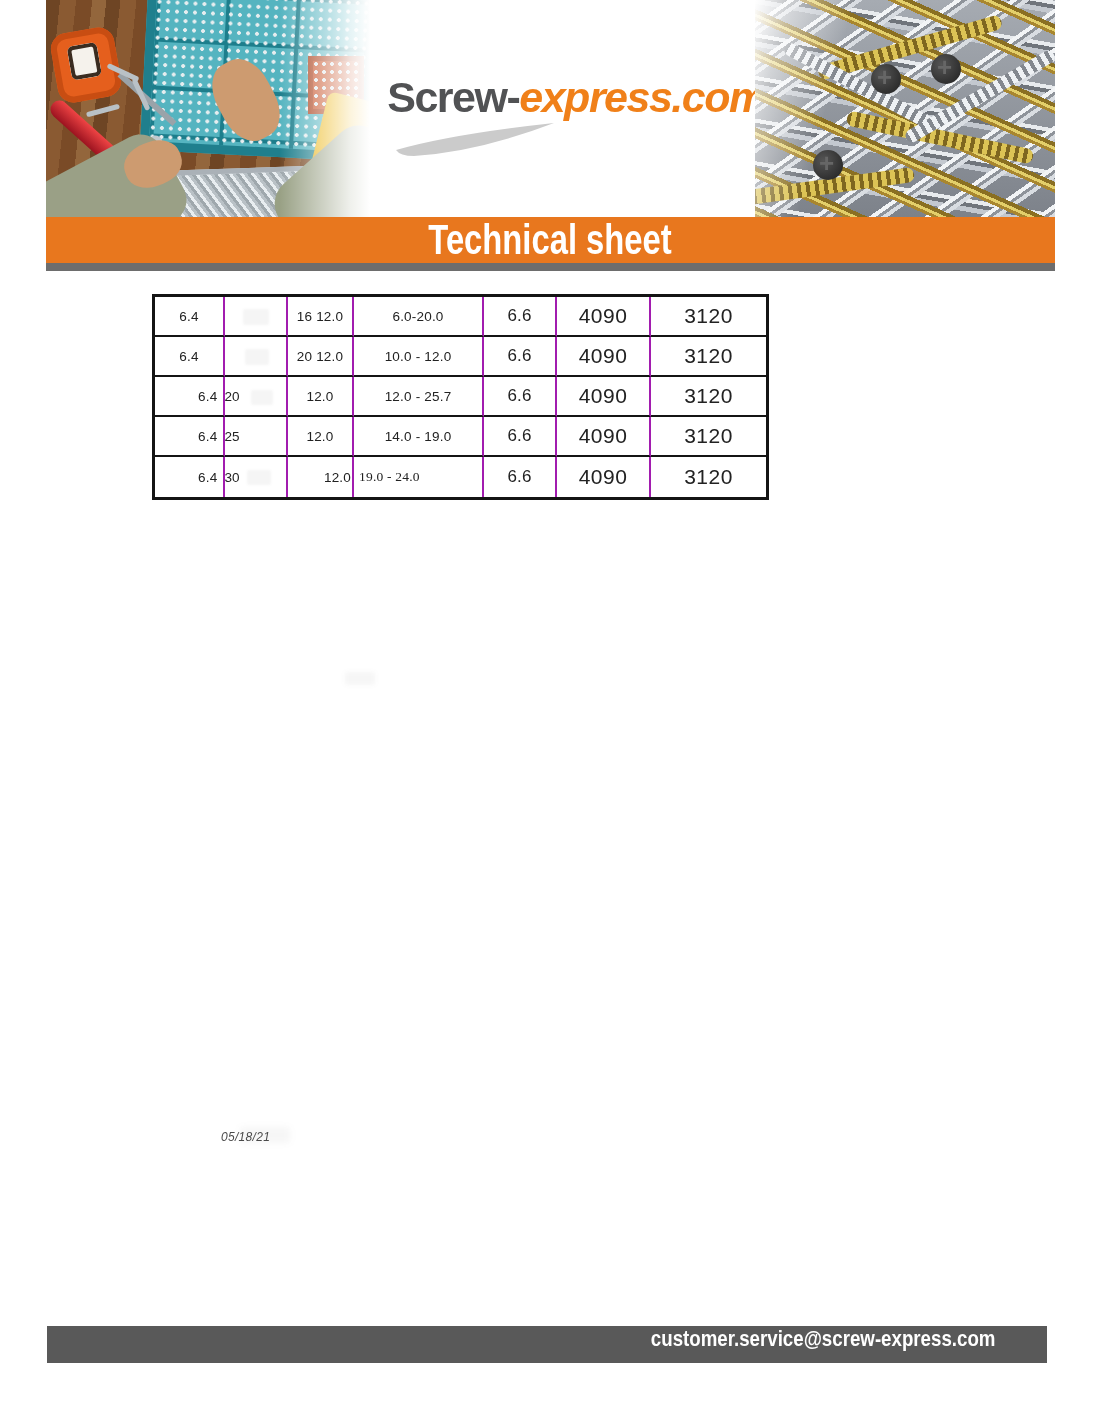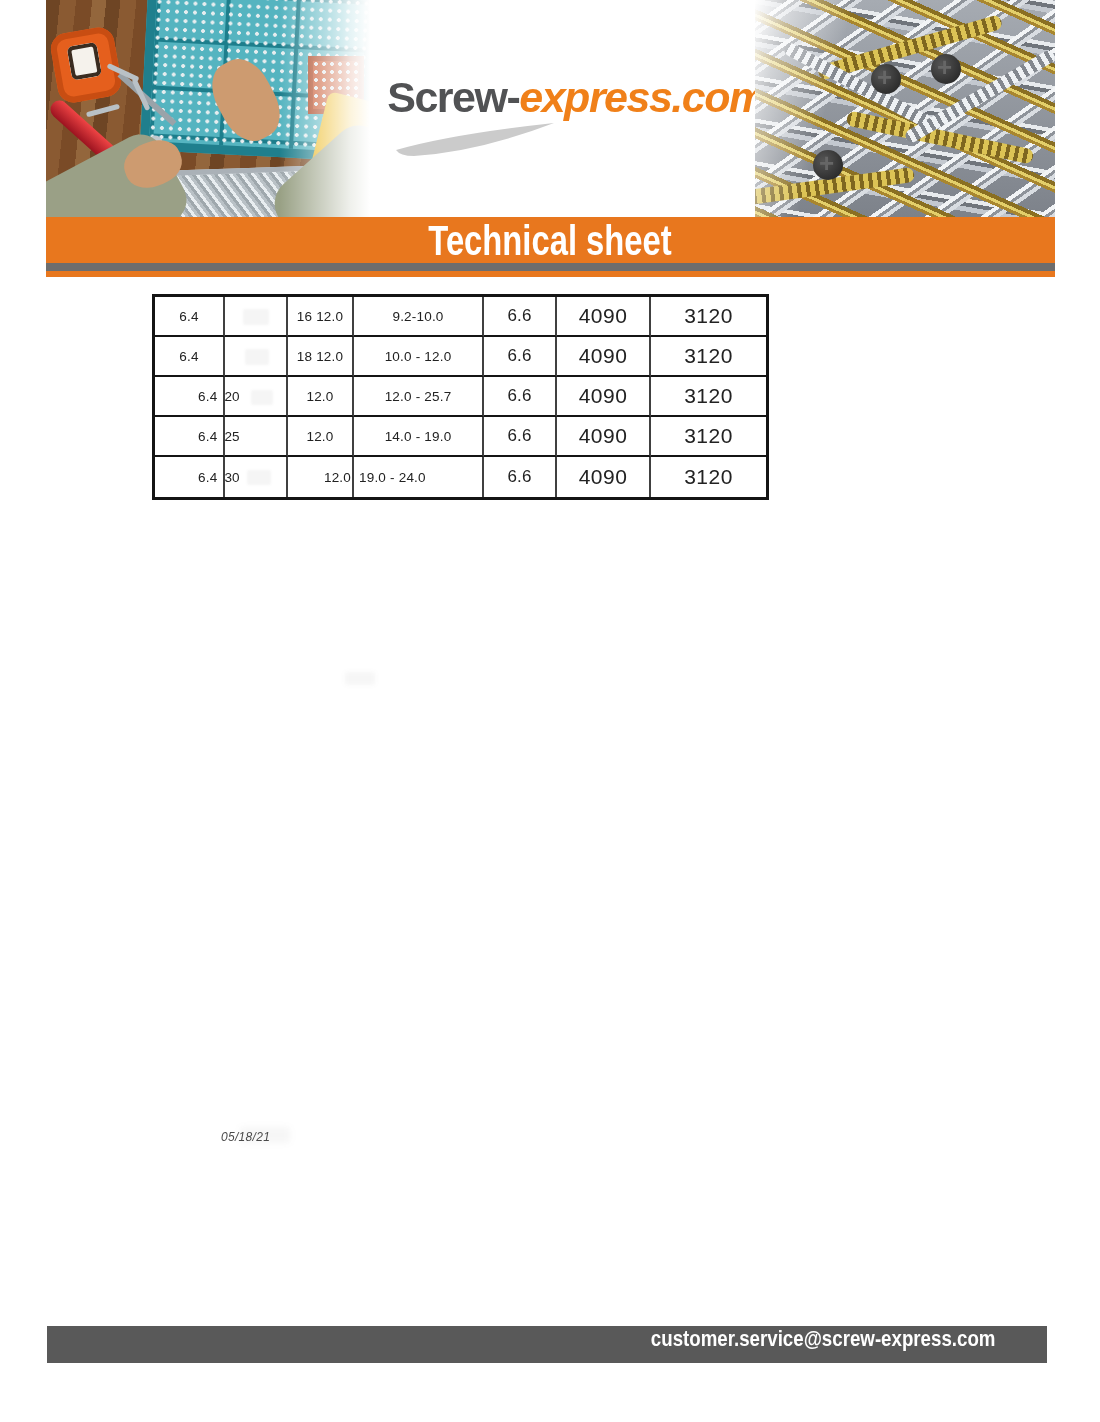--- a/index.html
+++ b/index.html
@@ -66,40 +66,40 @@
     background:linear-gradient(105deg,#fff 0%,rgba(255,255,255,.55) 10%,rgba(255,255,255,0) 28%);}
 
   .hero-center{position:absolute;left:370px;top:0;width:385px;height:257px;background:#fff;}
   .logo{position:absolute;left:14px;top:76px;width:100%;text-align:center;white-space:nowrap;
     font-size:43px;font-weight:700;letter-spacing:-1.5px;line-height:1;}
   .logo .dark{color:#515254;}
   .logo .orange{color:#F08019;font-style:italic;}
   .swoosh{position:absolute;left:22px;top:120px;}
 
   
-  .banner{position:absolute;left:46px;top:217px;width:1009px;height:60px;background:#E8771E;
-    display:flex;align-items:flex-start;justify-content:center;}
+  .banner{position:absolute;left:46px;top:217px;width:1009px;height:46px;background:#E8771E;
+    display:flex;align-items:center;justify-content:center;}
   .banner .txt{color:#fff;font-weight:bold;font-size:42px;letter-spacing:0;
     transform:scaleX(.78);white-space:nowrap;}
   .banner-shadow{position:absolute;left:46px;top:263px;width:1009px;height:8px;background:#6d6d6d;}
 
   
   .tech-table{position:absolute;left:152px;top:294px;border:3px solid #141414;background:#fff;
     display:grid;grid-template-columns:70px 63px 66px 130px 73px 94px 115px;grid-auto-rows:40px;}
-  .cell{border-right:2px solid #404040;border-bottom:2px solid #141414;position:relative;
+  .cell{border-right:2px solid #a21caf;border-bottom:2px solid #141414;position:relative;
     display:flex;align-items:center;justify-content:center;font-size:13.5px;color:#222;
     letter-spacing:.2px;overflow:visible;}
   .cell.lastc{border-right:none;}
   .cell.lastr{border-bottom:none;}
   .cell.small{font-size:17px;}
   .cell.big{font-size:21px;letter-spacing:.5px;align-items:center;}
   .cell .straddle{position:absolute;left:43px;top:0;height:100%;display:inline-flex;gap:7px;
     align-items:center;white-space:nowrap;z-index:2;}
   .cell.redge{justify-content:flex-end;padding-right:1px;}
-  .cell.ledge{justify-content:flex-start;padding-left:5px;}
+  .cell.ledge{justify-content:flex-start;padding-left:5px;font-family:Liberation Serif, serif;}
   .ghost{position:absolute;background:rgba(60,60,60,.05);border-radius:2px;filter:blur(1px);}
 
   
   .application{position:absolute;left:170px;top:586px;}
   .app-heading{margin:0;font-size:18px;font-weight:bold;color:#F0A233;letter-spacing:.2px;}
   .app-list{list-style:none;margin:26px 0 0 0;padding:0 0 0 32px;font-size:14.5px;
     line-height:19px;color:#1e1e1e;}
   .app-list li:nth-child(2){font-size:13px;}
   .app-list li:nth-child(3){margin-top:2px;}
 
@@ -169,40 +169,40 @@
     <div class="cell">
         <span>6.4</span>
       </div>
     <div class="cell">
         <span class="ghost" style="left:18px;top:12px;width:26px;height:16px;"></span>
       </div>
     <div class="cell">
         <span>16 12.0</span>
       </div>
     <div class="cell">
-        <span>9.2-10.0</span>
+        <span>6.0-20.0</span>
       </div>
     <div class="cell small">
         <span>6.6</span>
       </div>
     <div class="cell big">
         <span>4090</span>
       </div>
     <div class="cell big lastc">
         <span>3120</span>
       </div>
 
     <div class="cell">
         <span>6.4</span>
       </div>
     <div class="cell">
         <span class="ghost" style="left:20px;top:12px;width:24px;height:16px;"></span>
       </div>
     <div class="cell">
-        <span>18 12.0</span>
+        <span>20 12.0</span>
       </div>
     <div class="cell">
         <span>10.0 - 12.0</span>
       </div>
     <div class="cell small">
         <span>6.6</span>
       </div>
     <div class="cell big">
         <span>4090</span>
       </div>

